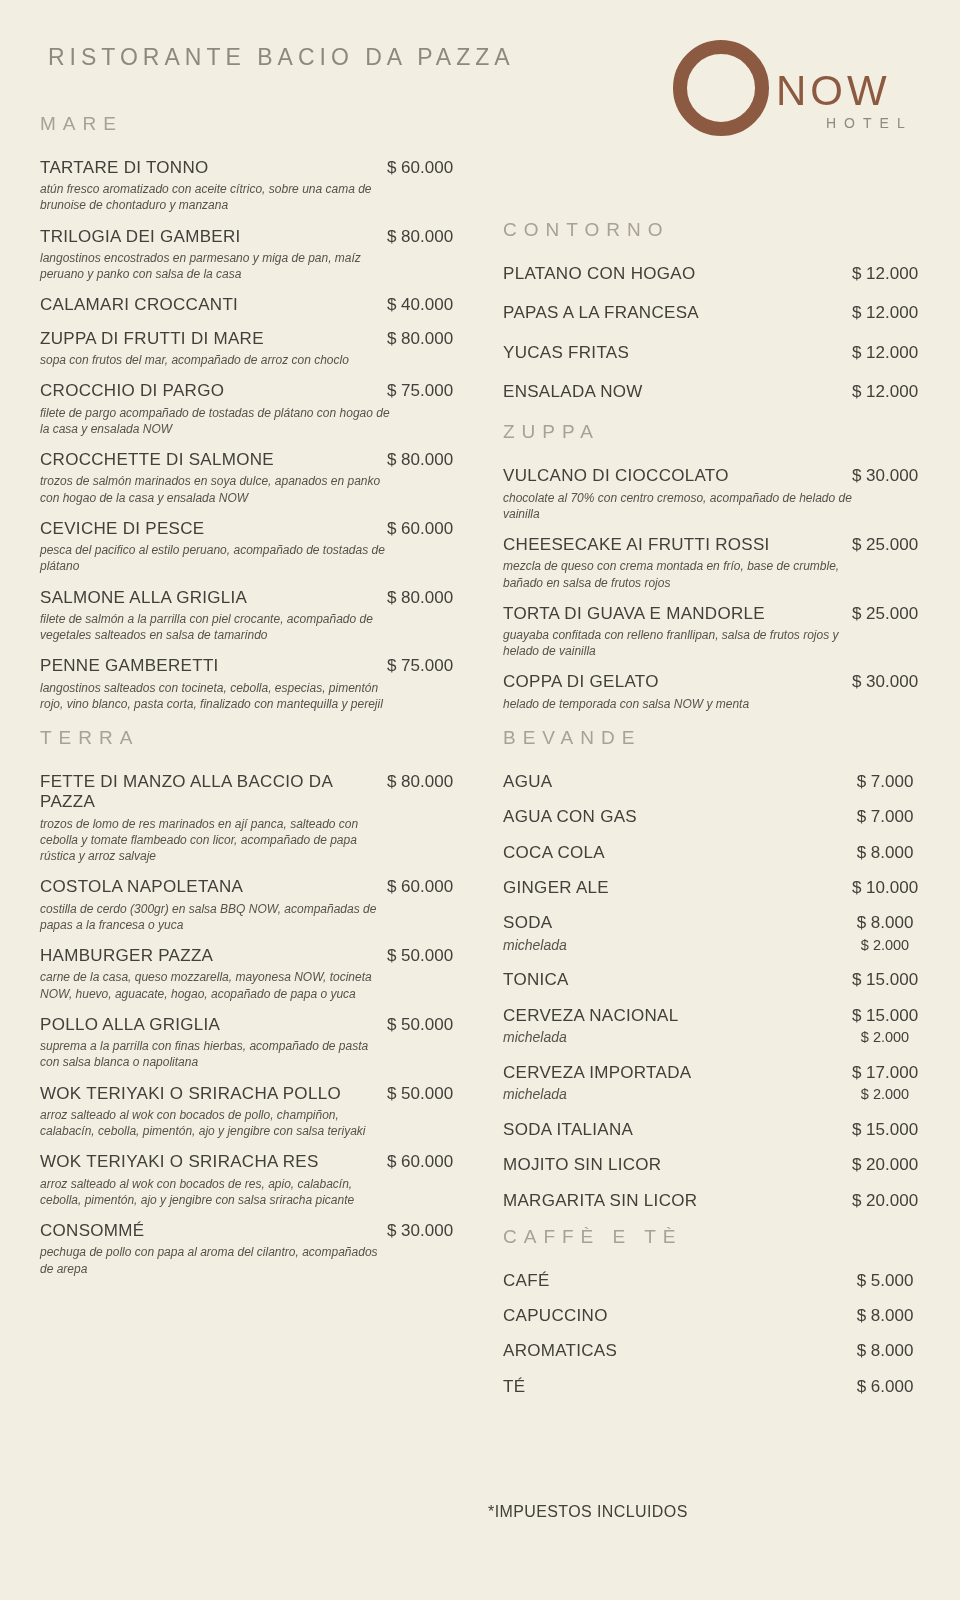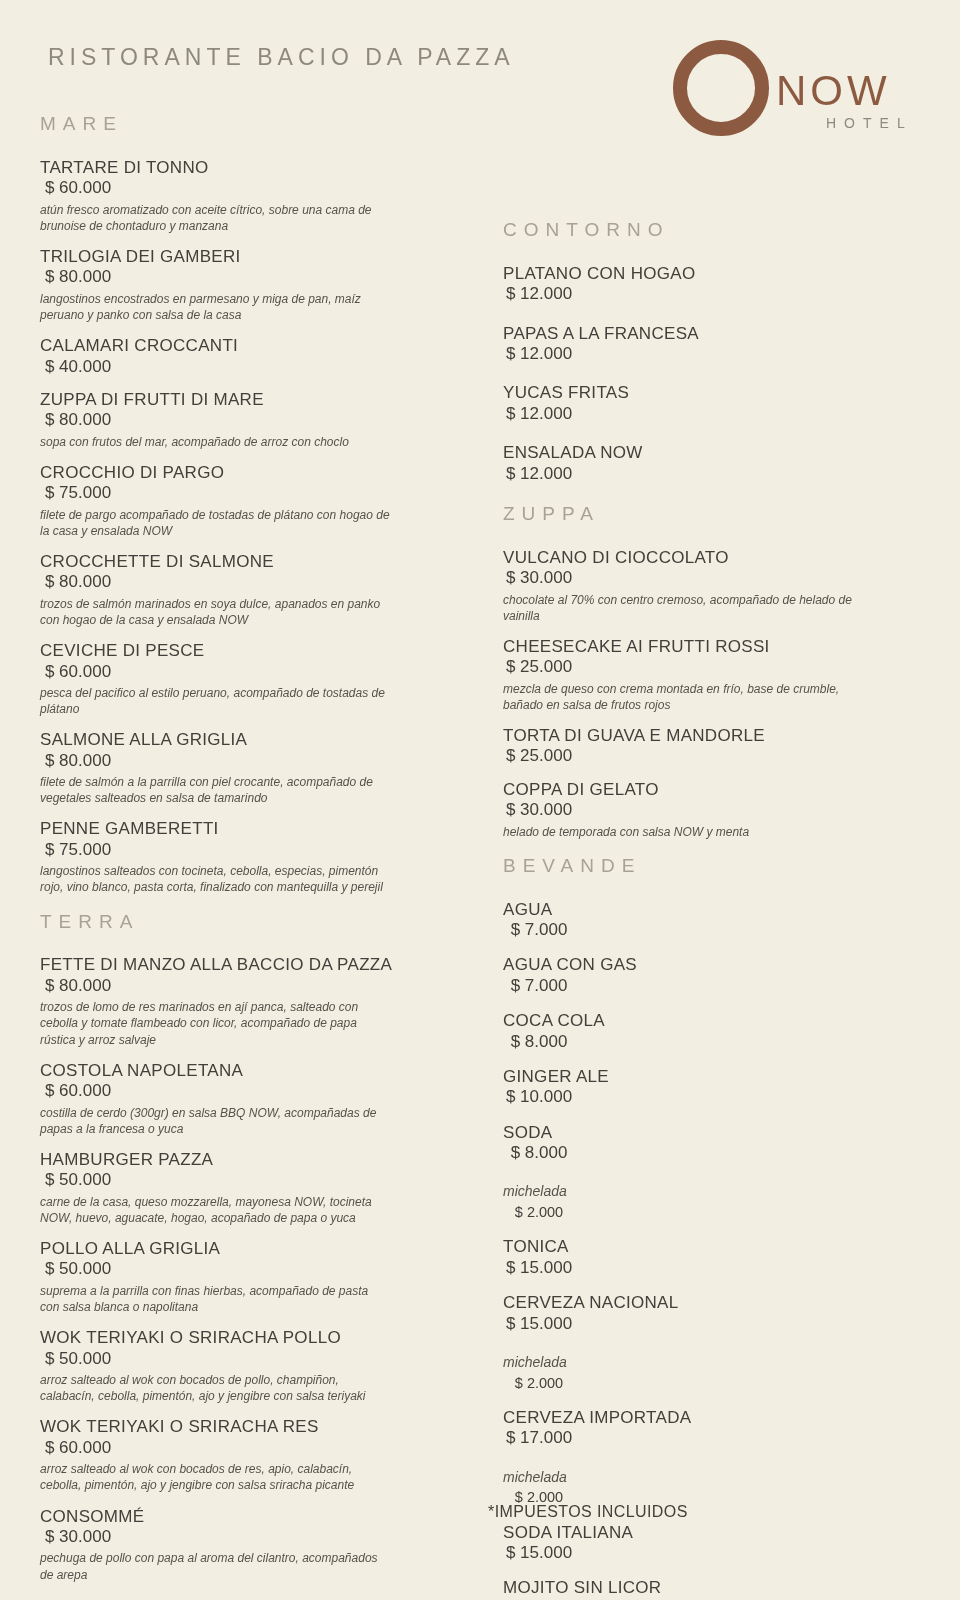--- a/index.html
+++ b/index.html
@@ -22,21 +22,21 @@
   #left-column{position:absolute;left:40px;top:98px;width:418px;}
   #right-column{position:absolute;left:503px;top:204px;width:418px;}
   .section-title{
     font-size:19px;font-weight:400;
     letter-spacing:7px;
     color:#a8a295;
     margin:15px 0 22px 0;
     line-height:1.2;
   }
   .menu-section + .menu-section{margin-top:14px;}
-  .row{display:flex;justify-content:space-between;align-items:baseline;flex-direction:column;}
+  .row{display:flex;justify-content:space-between;align-items:baseline;}
   .item-name{
     font-size:17px;line-height:1.2;
     color:#42403a;letter-spacing:0.3px;
     padding-right:6px;
   }
   .item-price{
     flex:none;width:76px;
     font-size:17px;line-height:1.2;
     color:#42403a;text-align:center;
     white-space:nowrap;
@@ -45,21 +45,21 @@
   .menu-item{margin-bottom:13px;}
   .menu-item.simple{margin-bottom:19px;}
   .menu-section.tight .menu-item.simple{margin-bottom:15px;}
   .item-desc{
     margin:3px 0 0 0;
     font-style:italic;
     font-size:12px;line-height:1.35;
     color:#55534b;
     max-width:350px;
   }
-  .sub{margin-top:19px;}
+  .sub{margin-top:1px;}
   .sub-name{
     font-style:italic;
     font-size:14px;line-height:1.4;
     color:#55534b;
   }
   .sub .item-price{font-size:14.5px;line-height:1.4;}
   .footnote{
     position:absolute;left:488px;top:1503px;
     font-size:16px;letter-spacing:0.4px;
     color:#42403a;margin:0;text-align:center;
@@ -239,20 +239,21 @@
           <span class="item-name">CHEESECAKE AI FRUTTI ROSSI</span>
           <span class="item-price">$ 25.000</span>
         </div>
         <p class="item-desc">mezcla de queso con crema montada en frío, base de crumble, bañado en salsa de frutos rojos</p>
       </div>
       <div class="menu-item">
         <div class="row">
           <span class="item-name">TORTA DI GUAVA E MANDORLE</span>
           <span class="item-price">$ 25.000</span>
         </div>
+        <p class="item-desc">guayaba confitada con relleno franllipan, salsa de frutos rojos y helado de vainilla</p>
       </div>
       <div class="menu-item">
         <div class="row">
           <span class="item-name">COPPA DI GELATO</span>
           <span class="item-price">$ 30.000</span>
         </div>
         <p class="item-desc">helado de temporada con salsa NOW y menta</p>
       </div>
     </section>
     <section class="menu-section tight">

